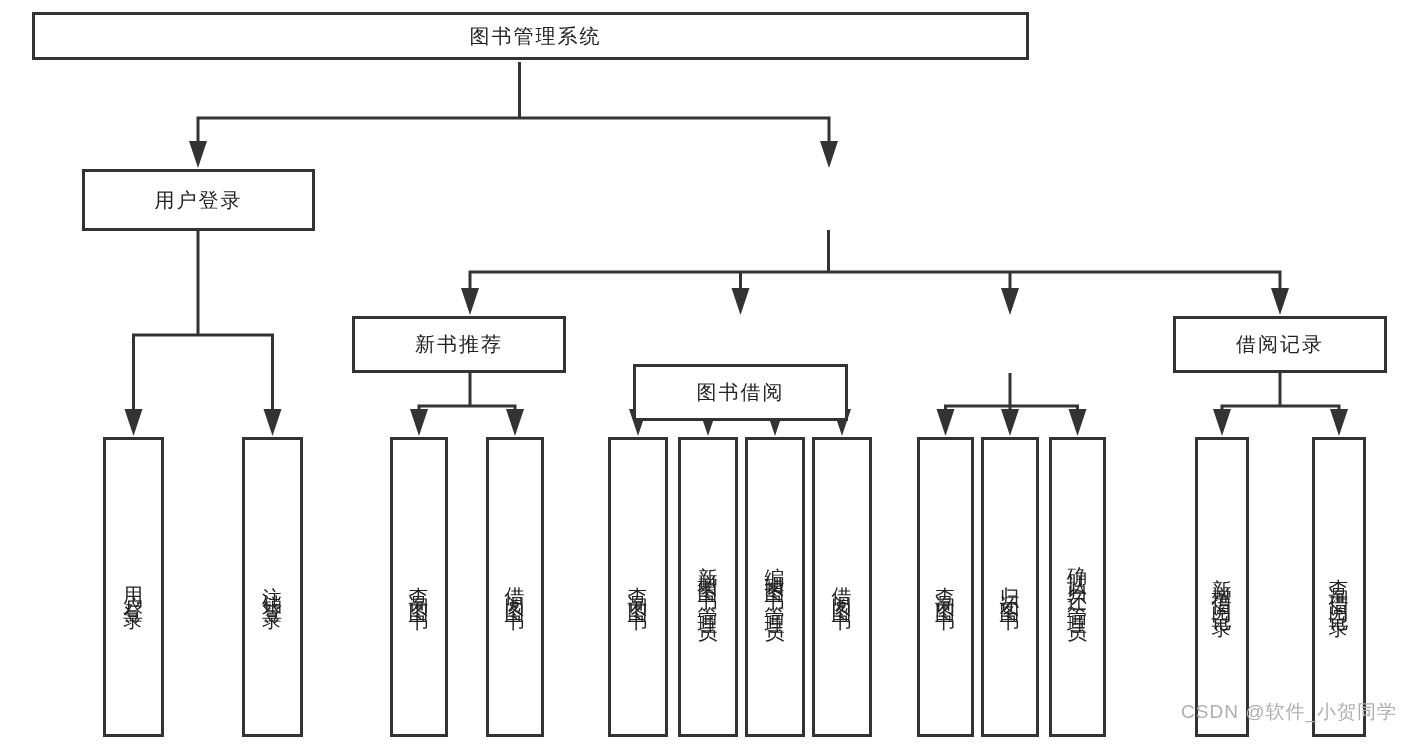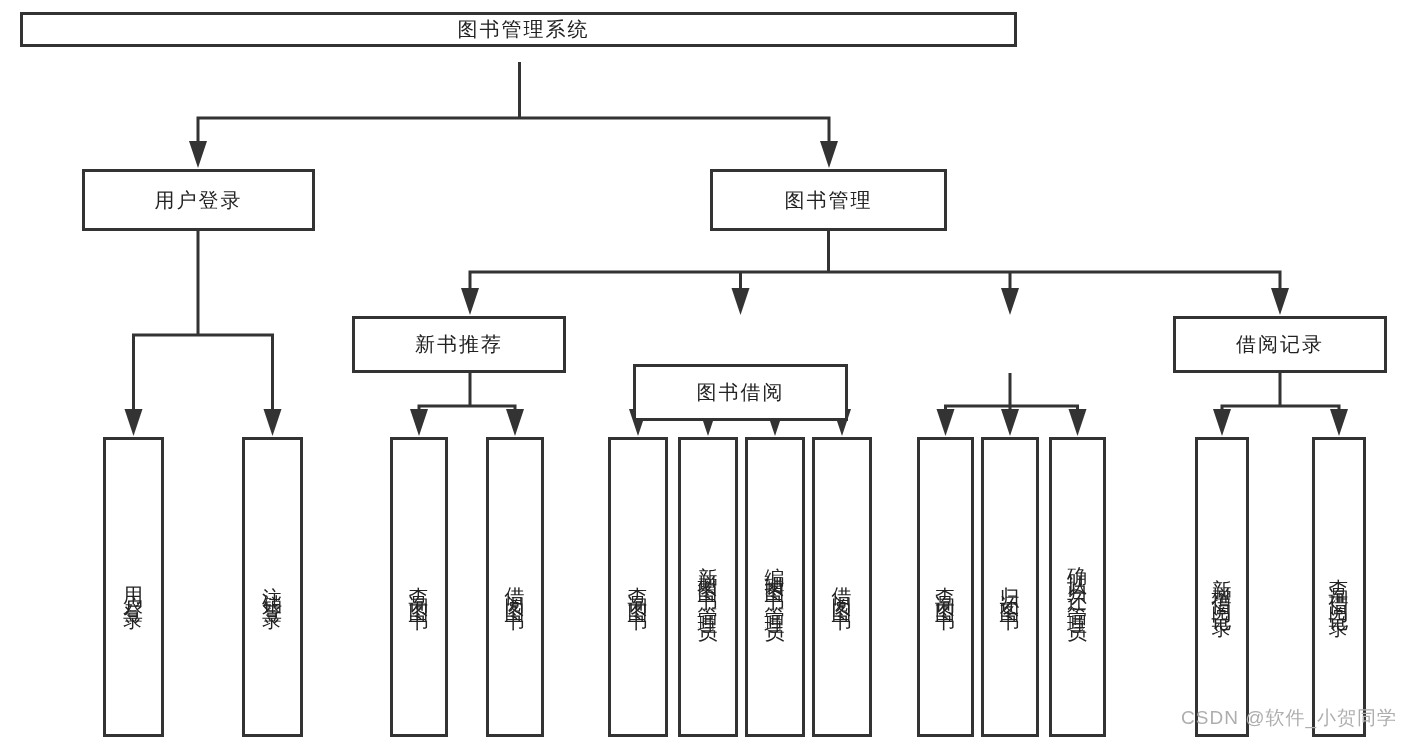--- a/index.html
+++ b/index.html
@@ -32,21 +32,21 @@
   .box.vert {
     writing-mode: vertical-rl;
     text-orientation: mixed;
     letter-spacing: 8px;
     line-height: 1;
     font-size: 20px;
   }
   .watermark {
     position: absolute;
     right: 8px;
-    bottom: 16px;
+    bottom: 22px;
     color: #aeaeae;
     font-size: 19px;
     letter-spacing: 1px;
     white-space: nowrap;
     margin-top: 28px;
   }
 </style>
 </head>
 <body>
 
@@ -78,24 +78,23 @@
       <polygon points="766,409 784,409 775,436"></polygon>
       <polygon points="833,409 851,409 842,436"></polygon>
       <polygon points="936.5,409 954.5,409 945.5,436"></polygon>
       <polygon points="1001,409 1019,409 1010,436"></polygon>
       <polygon points="1068.5,409 1086.5,409 1077.5,436"></polygon>
       <polygon points="1213,409 1231,409 1222,436"></polygon>
       <polygon points="1330,409 1348,409 1339,436"></polygon>
     </g>
   </svg>
 
-  <div class="box" style="left:20px; top:12px; width:997px; height:35px;padding-left:10px;">图书管理系统</div>
+  <div class="box" style="left:32px; top:12px; width:997px; height:48px;padding-left:10px;">图书管理系统</div>
 
   <div class="box" style="left:82px; top:169px; width:233px; height:62px;">用户登录</div>
-  <div class="box" style="left:710px; top:169px; width:237px; height:62px;">图书管理</div>
 
   <div class="box" style="left:352px; top:316px; width:214px; height:57px;">新书推荐</div>
   <div class="box" style="left:633px; top:316px; width:215px; height:57px;margin-top:48px;">图书借阅</div>
   <div class="box" style="left:1173px; top:316px; width:214px; height:57px;">借阅记录</div>
 
   <div class="box vert" style="left:103px; top:437px; width:61px; height:300px;">用户登录</div>
   <div class="box vert" style="left:242px; top:437px; width:61px; height:300px;">注销登录</div>
 
   <div class="box vert" style="left:390px; top:437px; width:58px; height:300px;">查询图书</div>
   <div class="box vert" style="left:486px; top:437px; width:58px; height:300px;">借阅图书</div>

